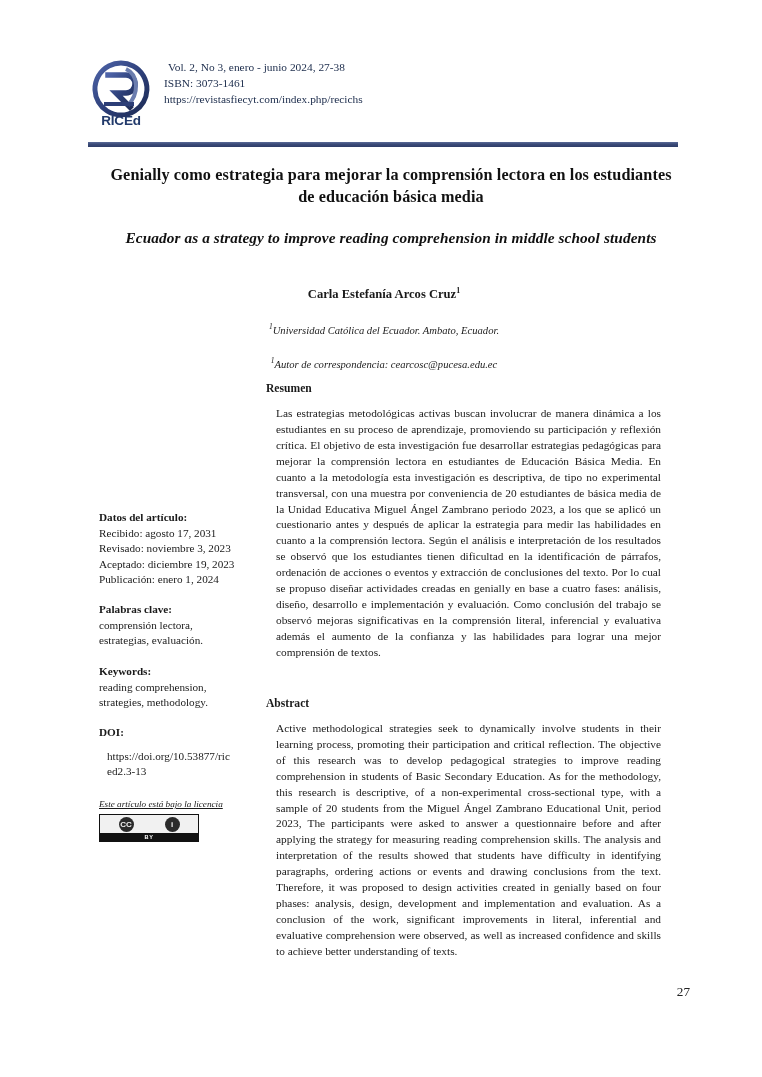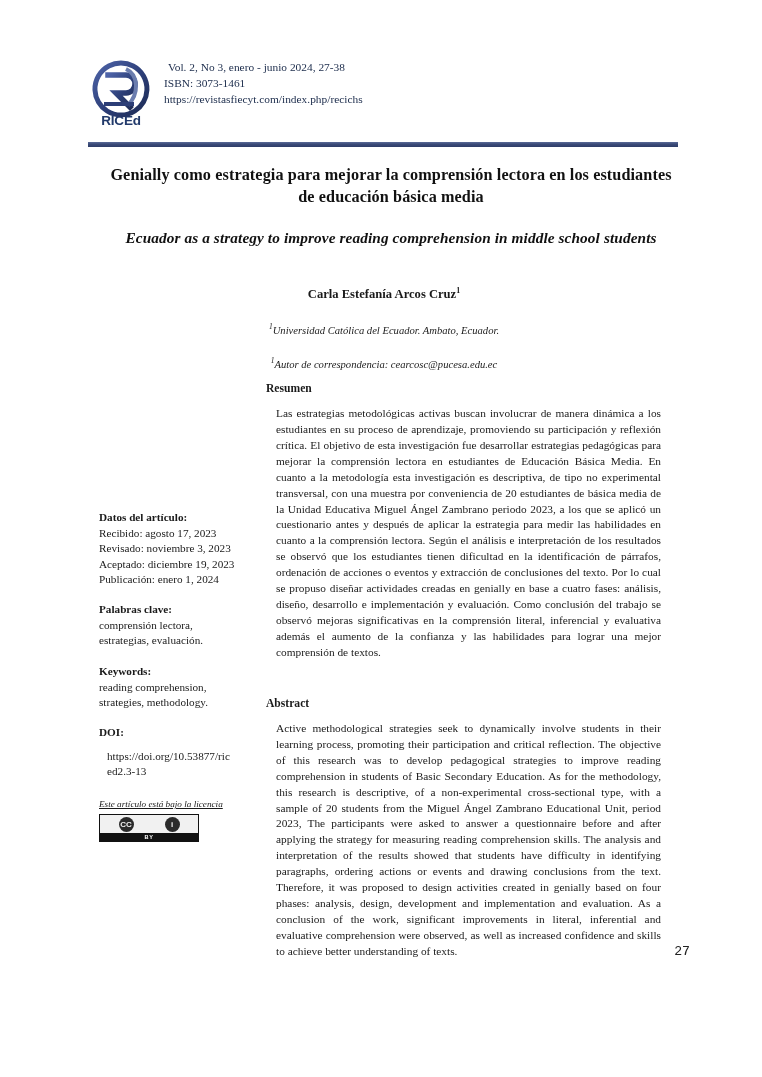--- a/index.html
+++ b/index.html
@@ -252,24 +252,23 @@
     margin: 10px;
     hyphens: auto;
     -webkit-hyphens: auto;
   }
   .abs-gap { height: 26px; }
 
   
   .page-number {
     position: absolute;
     right: 72px;
-    top: 944px;
+    top: 984px;
     font-size: 13.2px;
     color: #222;
-    font-family: Liberation Mono, monospace;
   }
 </style>
 </head>
 <body>
 
 <div class="page">
 
   <div class="masthead">
 
     <div class="logo-block">
@@ -316,21 +315,21 @@
       <sup>1</sup><span>Autor de correspondencia: cearcosc@pucesa.edu.ec</span>
     </p>
   </div>
 
   <div class="body-area">
 
     <aside class="col-left">
 
       <div>
         <p class="meta-head">Datos del artículo:</p>
-        <p class="meta-line">Recibido: agosto 17, 2023</p>
+        <p class="meta-line">Recibido: agosto 17, 2031</p>
         <p class="meta-line">Revisado: noviembre 3, 2023</p>
         <p class="meta-line">Aceptado: diciembre 19, 2023</p>
         <p class="meta-line">Publicación: enero 1, 2024</p>
       </div>
 
       <div class="meta-gap"></div>
 
       <div>
         <p class="meta-head">Palabras clave:</p>
         <p class="meta-line">comprensión lectora,</p>

